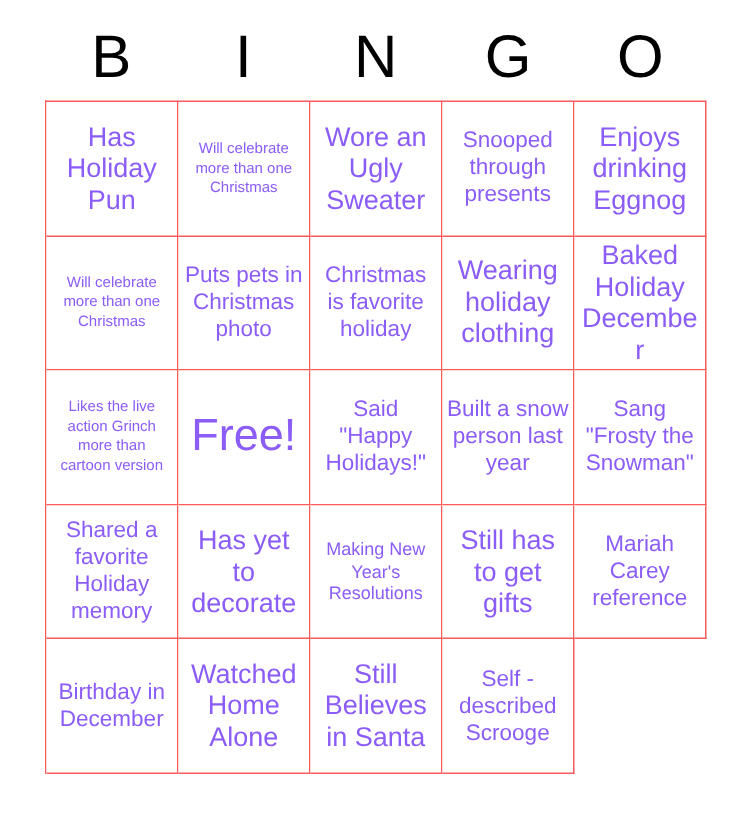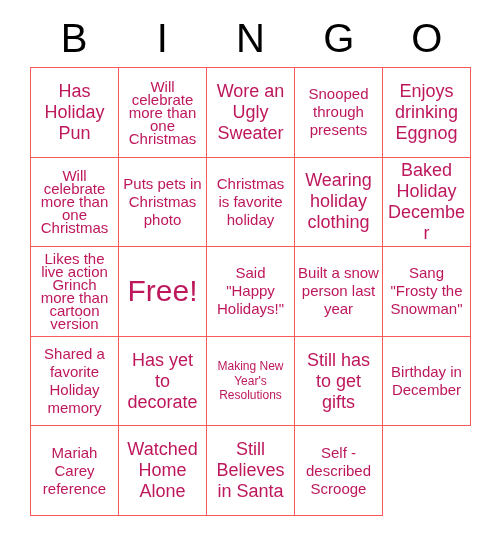--- a/index.html
+++ b/index.html
@@ -69,28 +69,28 @@
     text-align: center;
     padding: 2px 3px;
     overflow: hidden;
     background: #ffffff;
   }
 
   .cell-text {
     display: block;
     width: 100%;
     text-align: center;
-    color: #be185d;
+    color: #8b5cf6;
     word-wrap: break-word;
     white-space: pre-line;
   }
   .t-lg  { font-size: 18px; line-height: 21px; }
   .t-md  { font-size: 15px; line-height: 18px; }
   .t-sm  { font-size: 12px; line-height: 14.5px; }
-  .t-xs  { font-size: 15px; line-height: 13px; }
+  .t-xs  { font-size: 10px; line-height: 13px; }
   .t-free { font-size: 30px; line-height: 34px; }
 </style>
 </head>
 <body style="background: rgb(255, 255, 255); color: rgb(0, 0, 0);">
 
 <div id="card">
 
   <div id="header-row">
     <div class="header-letter">B</div>
     <div class="header-letter">I</div>
@@ -151,24 +151,24 @@
       <div class="cell" style="border-color: rgb(250, 90, 90);">
         <span class="cell-text t-lg">Has yet to decorate</span>
       </div>
       <div class="cell" style="border-color: rgb(250, 90, 90);">
         <span class="cell-text t-sm">Making New Year's Resolutions</span>
       </div>
       <div class="cell" style="border-color: rgb(250, 90, 90);">
         <span class="cell-text t-lg">Still has to get gifts</span>
       </div>
       <div class="cell" style="border-color: rgb(250, 90, 90);">
-        <span class="cell-text t-md">Birthday in December</span>
+        <span class="cell-text t-md">Mariah Carey reference</span>
       </div>
       <div class="cell" style="border-color: rgb(250, 90, 90);">
-        <span class="cell-text t-md">Mariah Carey reference</span>
+        <span class="cell-text t-md">Birthday in December</span>
       </div>
       <div class="cell" style="border-color: rgb(250, 90, 90);">
         <span class="cell-text t-lg">Watched Home Alone</span>
       </div>
       <div class="cell" style="border-color: rgb(250, 90, 90);">
         <span class="cell-text t-lg">Still Believes in Santa</span>
       </div>
       <div class="cell" style="border-color: rgb(250, 90, 90);">
         <span class="cell-text t-md">Self - described Scrooge</span>
       </div>

